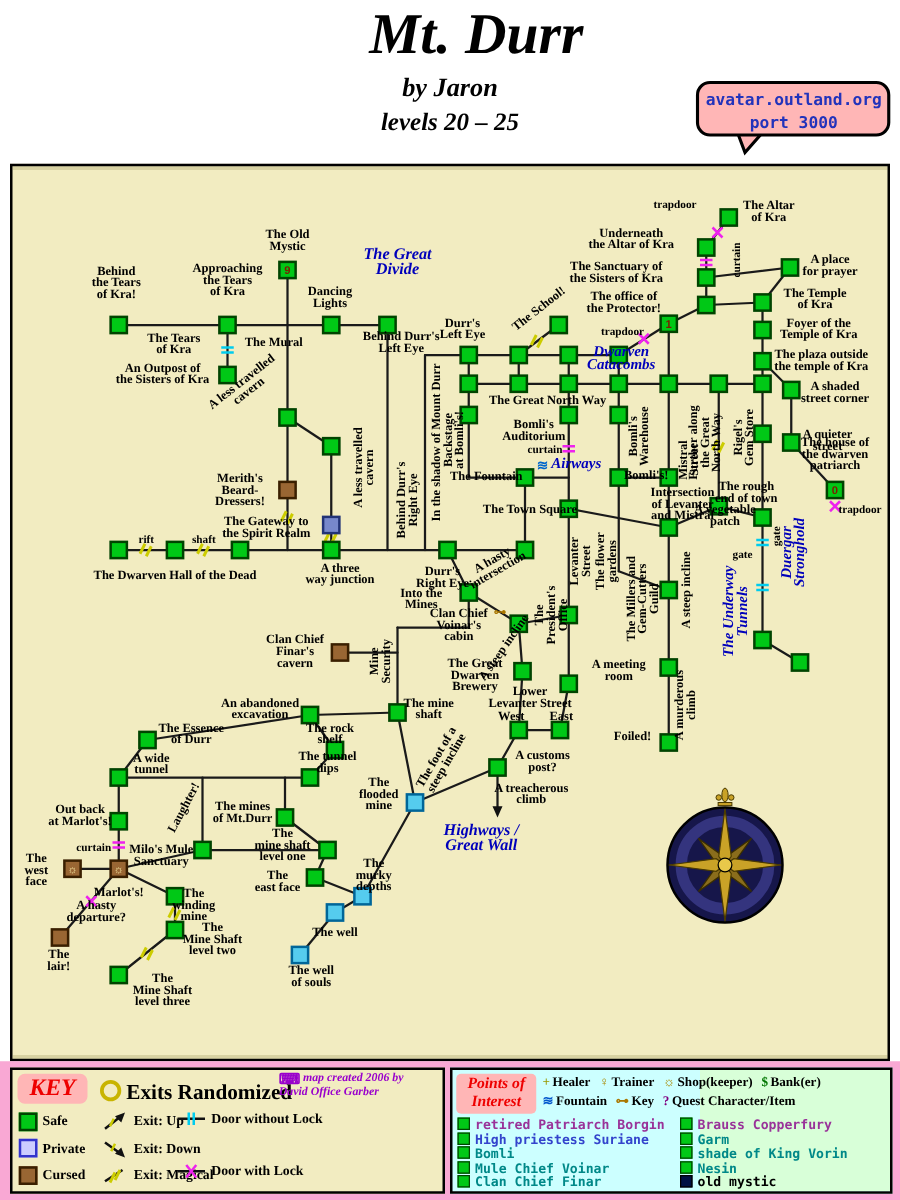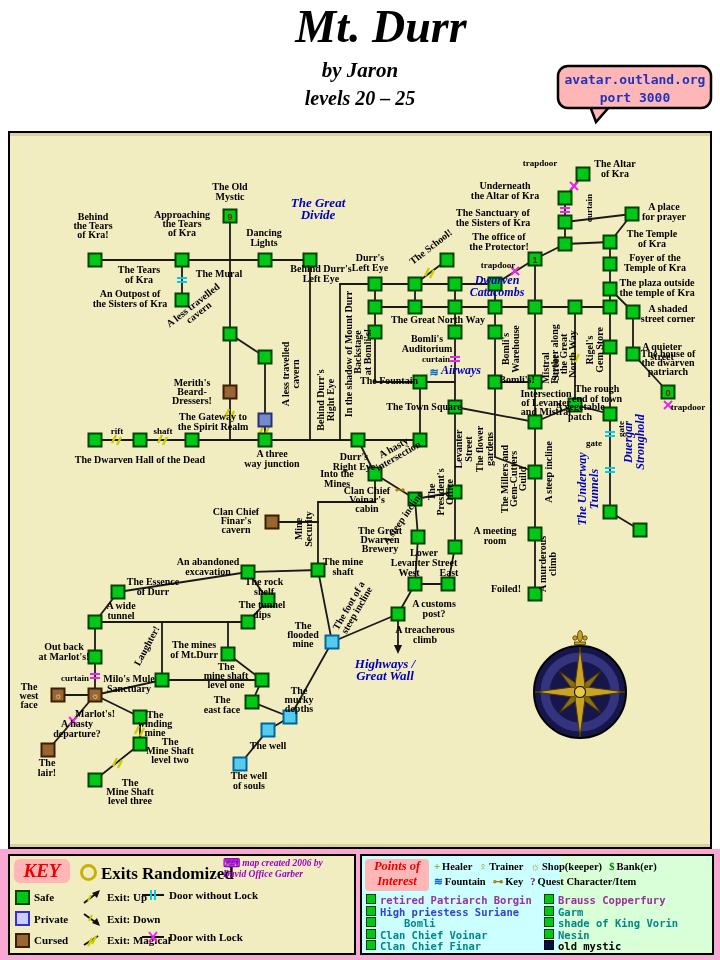--- a/index.html
+++ b/index.html
@@ -812,25 +812,25 @@
             <div class="nrow">
               <span class="bullet"></span>
               <span style="color: rgb(153, 51, 153);">retired Patriarch Borgin</span>
             </div>
             <div class="nrow">
               <span class="bullet"></span>
               <span style="color: rgb(51, 68, 204);">High priestess Suriane</span>
             </div>
             <div class="nrow">
               <span class="bullet"></span>
-              <span style="color: rgb(0, 136, 136); margin-left: 24px;">Bomli</span>
+              <span style="color: rgb(0, 136, 136);">Bomli</span>
             </div>
             <div class="nrow">
               <span class="bullet"></span>
-              <span style="color: rgb(0, 136, 136);">Clan Chief Voinar</span>
+              <span style="color: rgb(0, 136, 136);">Mule Chief Voinar</span>
             </div>
             <div class="nrow">
               <span class="bullet"></span>
               <span style="color: rgb(0, 136, 136);">Clan Chief Finar</span>
             </div>
           </div>
         <div class="ncol" id="poi-col-right">
             <div class="nrow">
               <span class="bullet"></span>
               <span style="color: rgb(153, 51, 153);">Brauss Copperfury</span>

